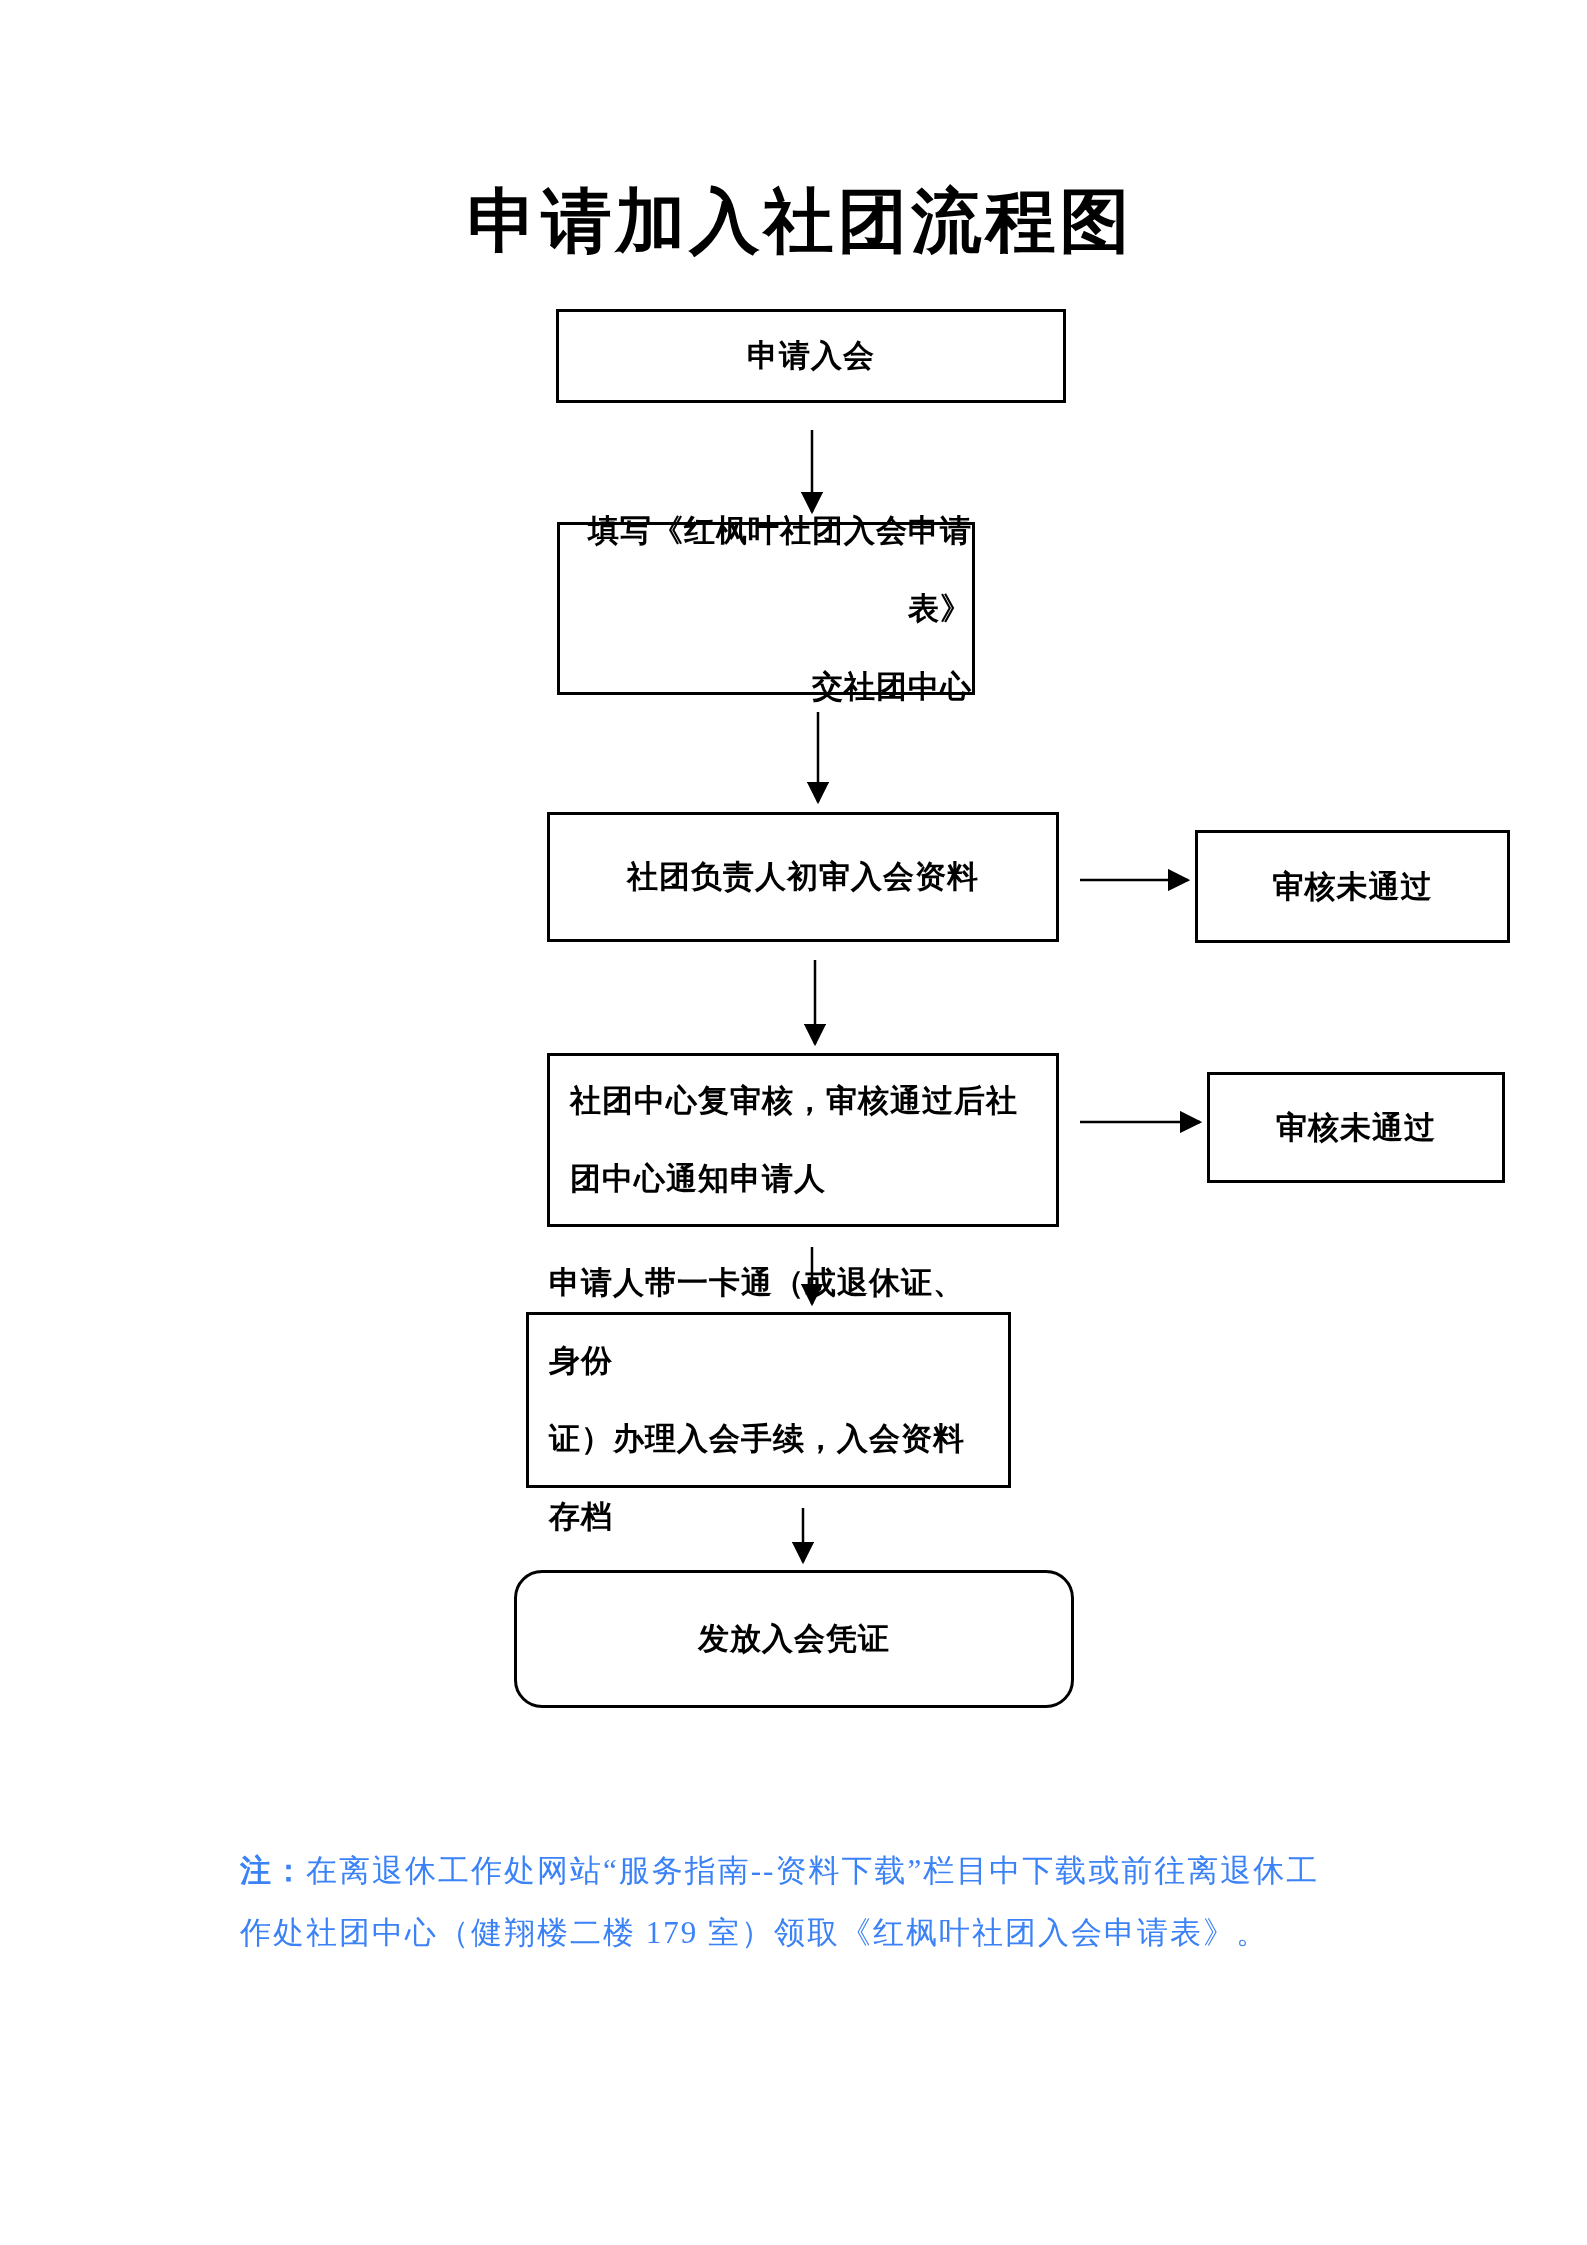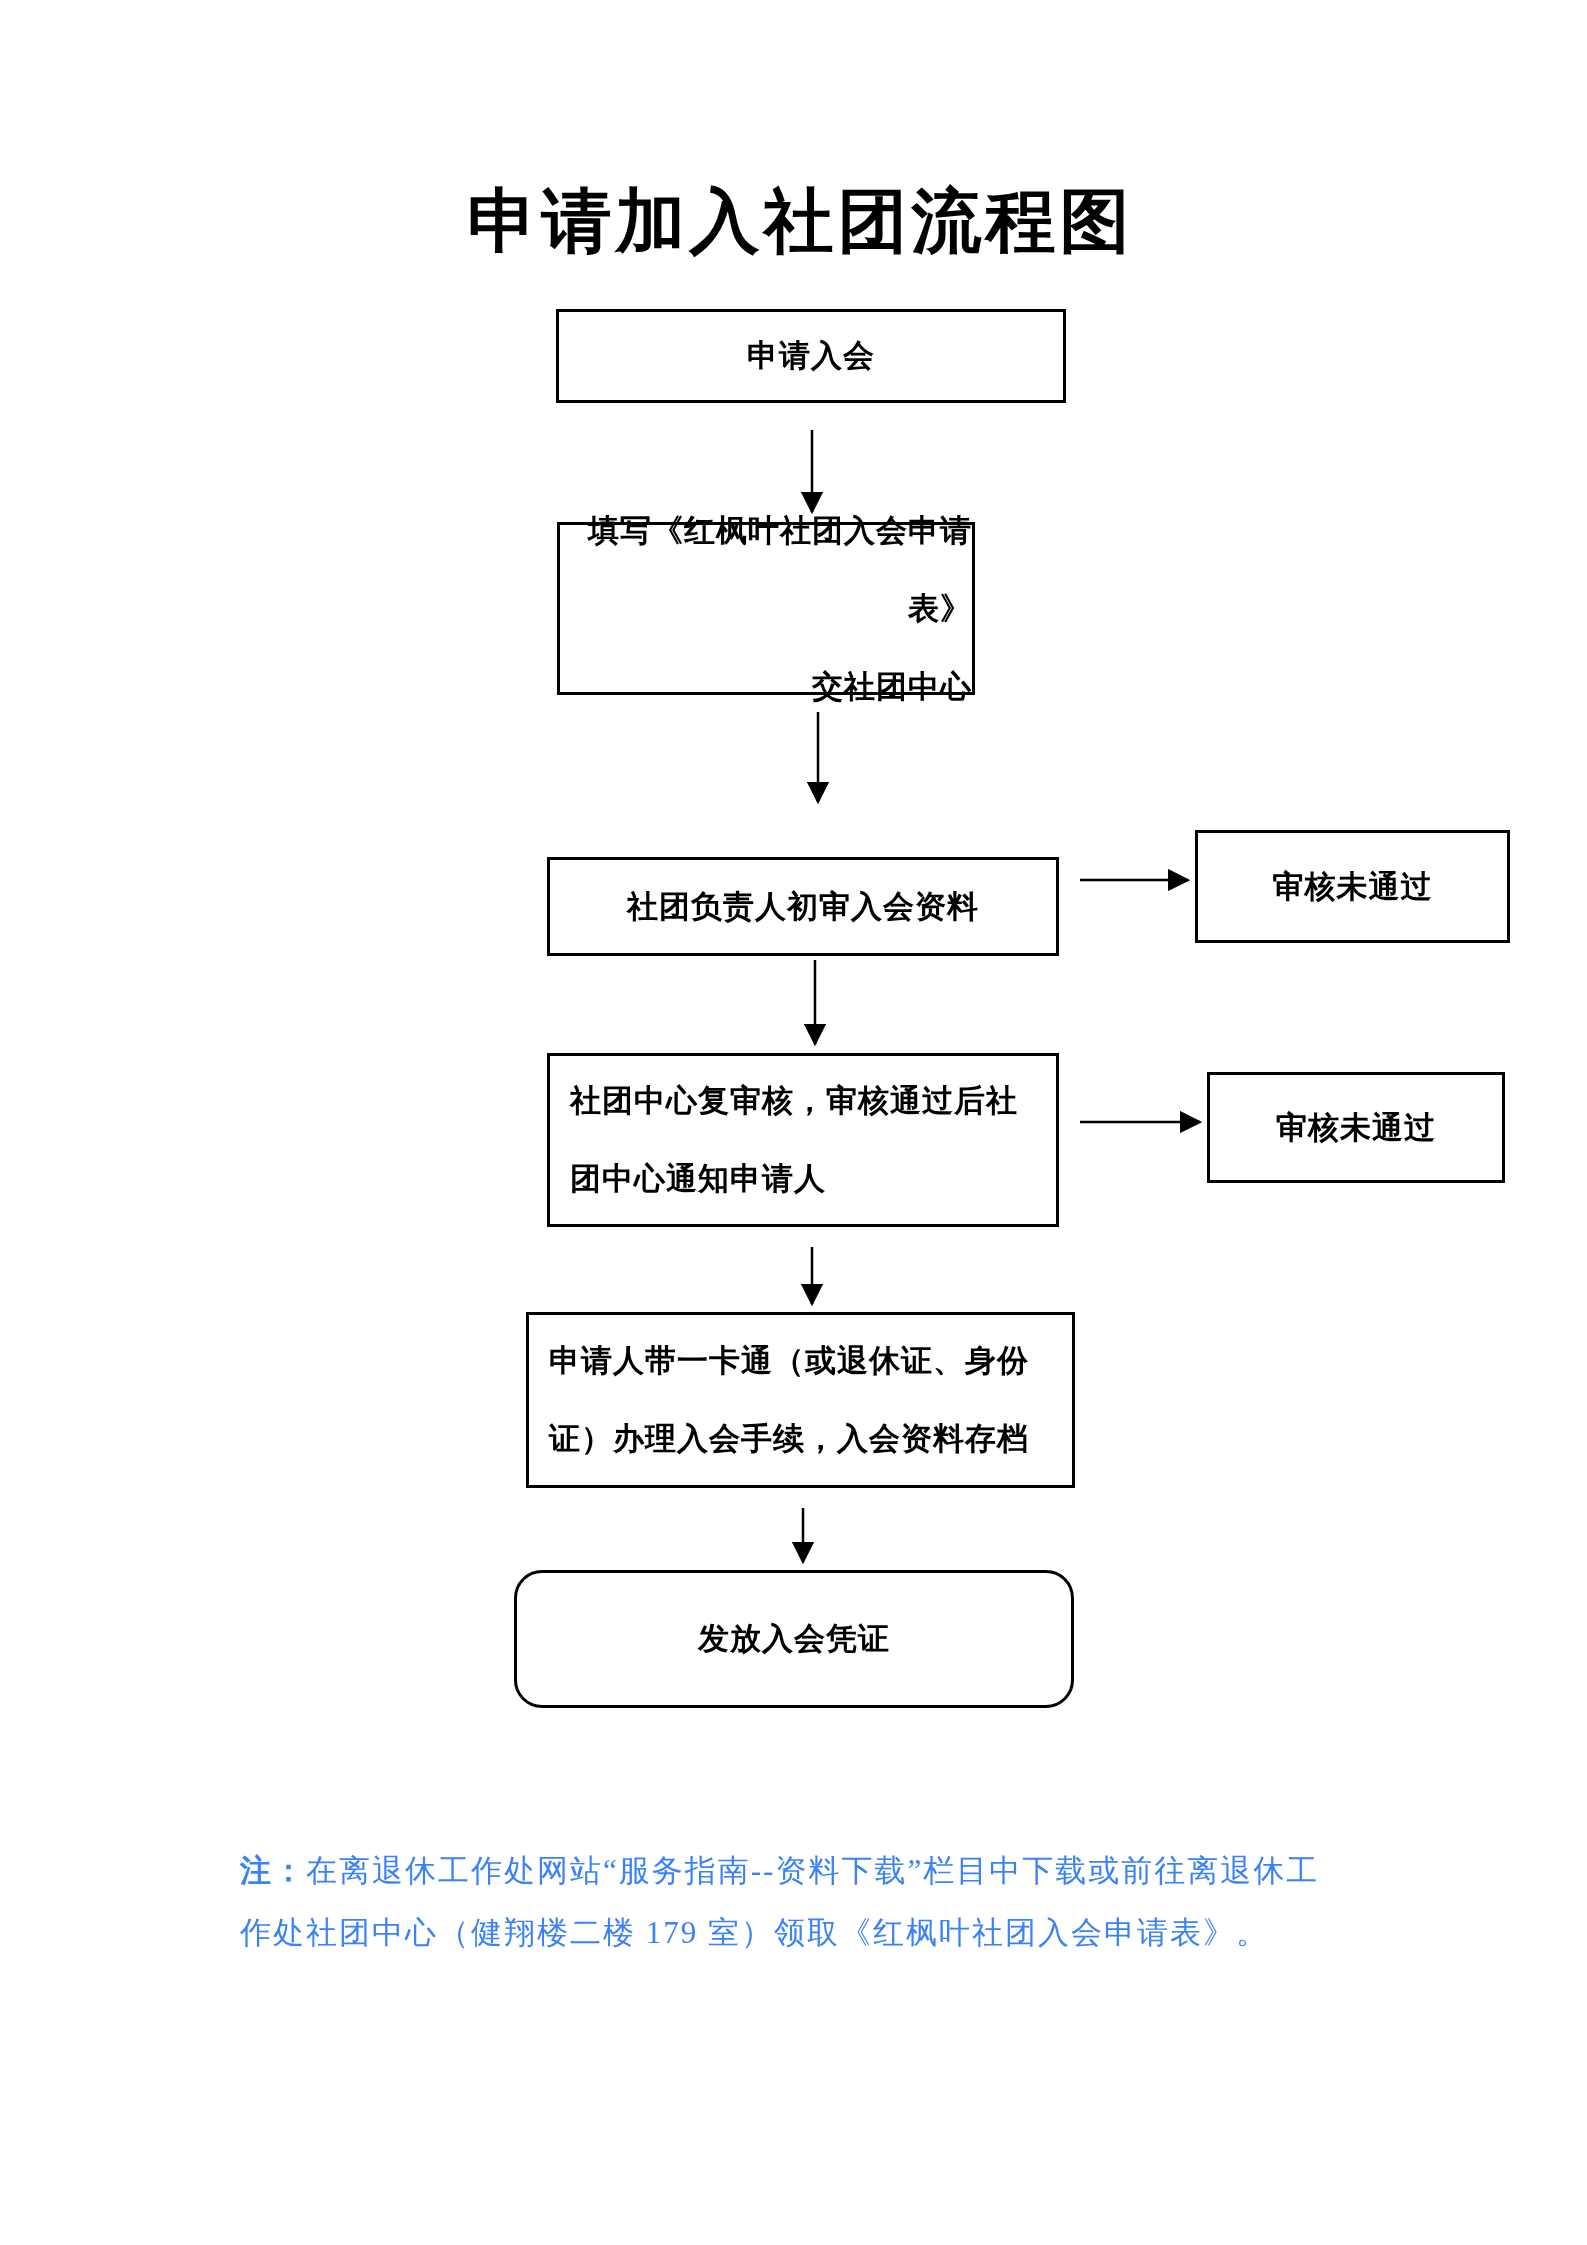--- a/index.html
+++ b/index.html
@@ -47,23 +47,23 @@
     white-space: pre-line;
   }
   .flow-box.align-left {
     justify-content: flex-start;
     text-align: left;
     padding: 12px 20px;
     font-family: Liberation Serif, serif;
   }
   .box-step1 { left: 556px; top: 309px;  width: 510px; height: 94px;  }
   .box-step2 { left: 557px; top: 522px;  width: 418px; height: 173px; }
-  .box-step3 { left: 547px; top: 812px;  width: 512px; height: 99px; margin-top: 45px; }
+  .box-step3 { left: 547px; top: 812px;  width: 512px; height: 130px; }
   .box-step4 { left: 547px; top: 1053px; width: 512px; height: 174px; }
-  .box-step5 { left: 526px; top: 1312px; width: 549px; height: 176px; }
+  .box-step5 { left: 526px; top: 1312px; width: 485px; height: 176px; }
   .box-step6 { left: 514px; top: 1570px; width: 560px; height: 138px; border-radius: 28px; }
   .box-reject1 { left: 1195px; top: 830px;  width: 315px; height: 113px; }
   .box-reject2 { left: 1207px; top: 1072px; width: 298px; height: 111px; }
   .arrow-layer {
     position: absolute;
     left: 0;
     top: 0;
     width: 1587px;
     height: 2245px;
     pointer-events: none;

